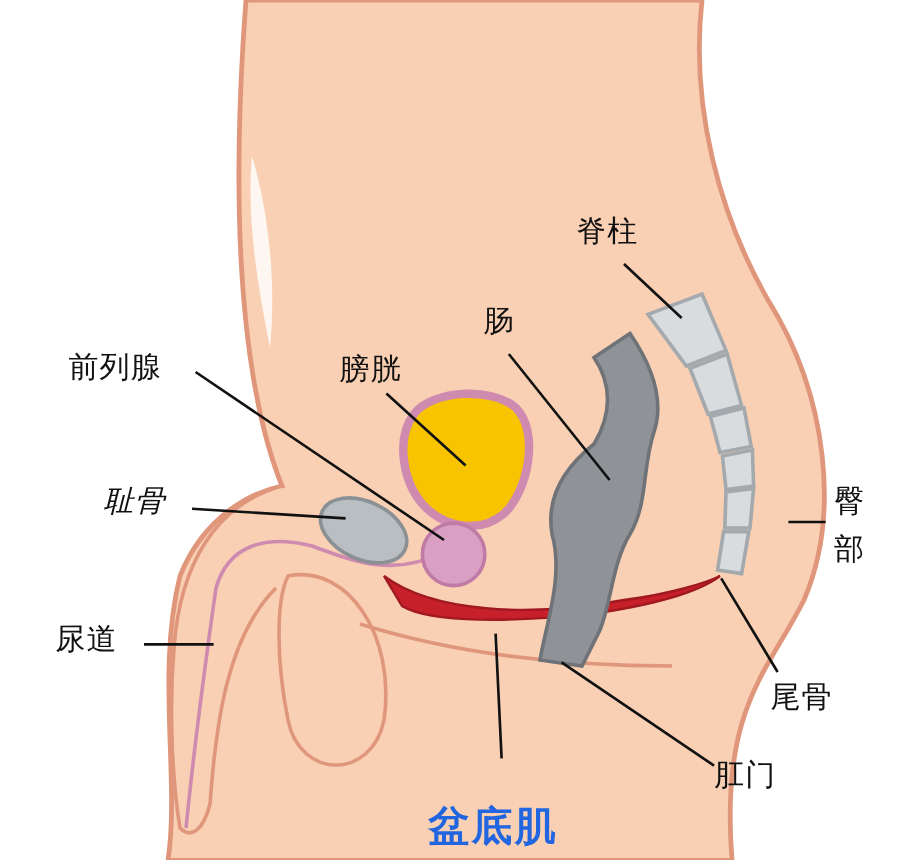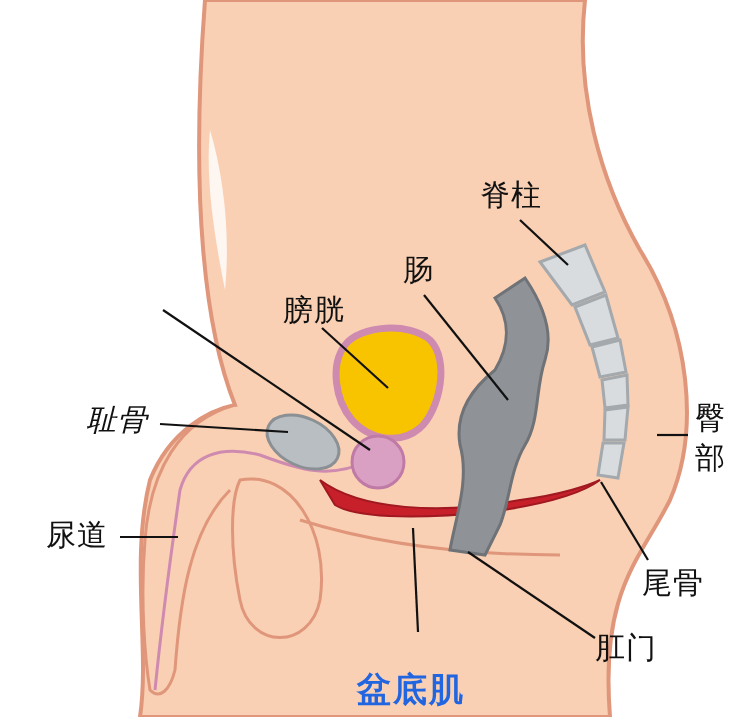--- a/index.html
+++ b/index.html
@@ -1,18 +1,18 @@
 <!DOCTYPE html>
 <html><head>
 <meta charset="utf-8">
 <style>
   html,body{margin:0;padding:0;background:#fff;}
   body{width:750px;height:717px;position:relative;overflow:hidden;font-family:"DejaVu Sans",sans-serif;}
   #stage{position:absolute;left:0;top:0;width:750px;height:717px;}
-  .lbl{position:absolute;font-size:30px;color:#111;line-height:1;white-space:nowrap;letter-spacing:1px;}
+  .lbl{position:absolute;font-size:25px;color:#111;line-height:1;white-space:nowrap;letter-spacing:1px;}
   .lbl.v{white-space:normal;width:30px;line-height:40px;}
   .title{position:absolute;font-size:34px;font-weight:bold;color:#2166e0;line-height:1;letter-spacing:2px;margin-top:20px;}
 </style>
 </head>
 <body>
 
 <div id="stage">
   <svg width="750" height="717" viewBox="0 0 750 717">
 
     <path d="M205,0 L585,0 C575,90 600,180 640,250 C690,330 700,430 670,500 C640,560 600,590 610,717 L140,717 C150,650 130,560 150,480 C170,430 210,410 235,405 C205,330 190,200 205,0 Z" fill="#f9d0b4" stroke="#e0967a" stroke-width="4"></path>
@@ -54,19 +54,20 @@
       <line x1="657" y1="435" x2="688" y2="435"></line>
       <line x1="601" y1="482" x2="648" y2="560"></line>
       <line x1="413" y1="528" x2="418" y2="632"></line>
       <line x1="468" y1="552" x2="595" y2="638"></line>
     </g>
   </svg>
 
   <div class="lbl" style="left:480px;top:180px;">脊柱</div>
   <div class="lbl" style="left:403px;top:255px;">肠</div>
   <div class="lbl" style="left:283px;top:295px;text-align:right;">膀胱</div>
+  <div class="lbl" style="left:57px;top:293px;">前列腺</div>
   <div class="lbl" style="left:86px;top:405px;font-style:italic;">耻骨</div>
   <div class="lbl" style="left:46px;top:520px;">尿道</div>
   <div class="lbl v" style="left:695px;top:398px;">臀部</div>
   <div class="lbl" style="left:642px;top:568px;text-align:center;">尾骨</div>
   <div class="lbl" style="left:595px;top:633px;">肛门</div>
   <div class="title" style="left:357px;top:652px;">盆底肌</div>
 </div>
 
 </body></html>

